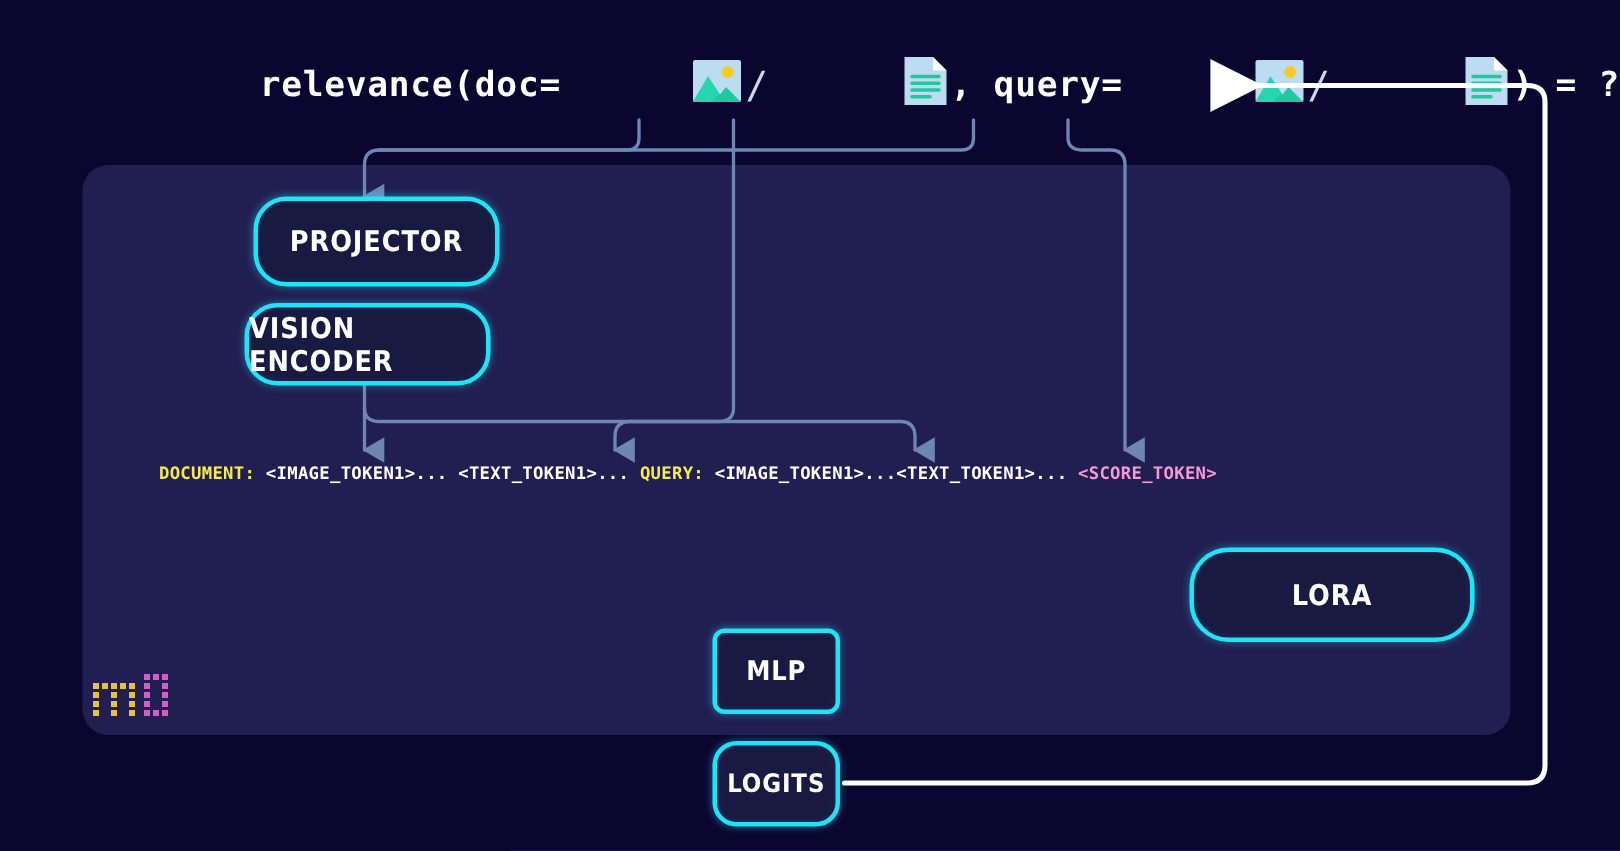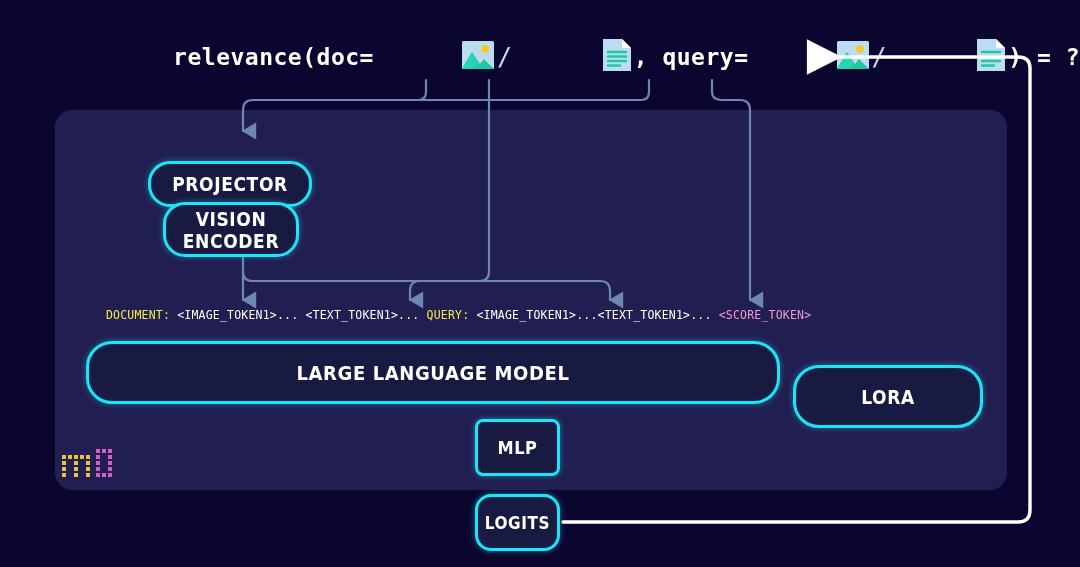--- a/index.html
+++ b/index.html
@@ -37,32 +37,32 @@
     border-radius:22px;
     display:flex;align-items:center;justify-content:center;
     color:#ffffff;
     font-family:"DejaVu Sans Condensed","Liberation Sans",sans-serif;
     font-weight:bold;
     letter-spacing:0.6px;
     box-shadow:0 0 6px rgba(31,227,247,.45), inset 0 0 4px rgba(31,227,247,.12);
     text-transform:uppercase;
     box-sizing:border-box;
   }
-  #box-projector{left:148px;top:131px;width:164px;height:46px;font-size:19px;margin-top:30px;}
-  #box-vision  {left:163px;top:202px;width:136px;height:55px;font-size:19px;text-align:center;}
+  #box-projector{left:169px;top:131px;width:164px;height:60px;font-size:19px;}
+  #box-vision  {left:163px;top:202px;width:164px;height:55px;font-size:19px;}
   #box-llm     {left:86px; top:341px;width:694px;height:63px;font-size:20px;border-radius:26px;}
   #box-lora    {left:793px;top:341px;width:190px;height:63px;font-size:19px;border-radius:26px;margin-top:24px;}
   #box-mlp     {left:475px;top:419px;width:85px; height:57px;font-size:18px;border-radius:8px;}
   #box-logits  {left:475px;top:494px;width:85px; height:57px;font-size:17px;border-radius:16px;}
 
   
   #tokens{
     position:absolute;left:86px;top:307px;width:900px;height:16px;
     font-family:"DejaVu Sans Mono","Liberation Mono",monospace;
-    font-size:11.5px;font-weight:normal;letter-spacing:0.2px;
+    font-size:11.5px;font-weight:bold;letter-spacing:0.2px;
     white-space:pre;color:#ffffff;line-height:16px;padding-left:20px;
   }
   .t-label{color:#f4ec4a;}
   .t-plain{color:#ffffff;}
   .t-score{color:#f49ad6;}
 
   
   #logo{position:absolute;left:62px;top:447px;width:52px;height:32px;}
 
   svg.wires{position:absolute;left:0;top:0;width:1080px;height:567px;pointer-events:none;}
@@ -158,23 +158,20 @@
 
   <div class="nbox" id="box-projector">
     <span>PROJECTOR</span>
   </div>
   <div class="nbox" id="box-vision">
     <span>VISION ENCODER</span>
   </div>
 
   <div id="tokens"><span class="t-label">DOCUMENT:</span><span class="t-plain"> &lt;IMAGE_TOKEN1&gt;... </span><span class="t-plain">&lt;TEXT_TOKEN1&gt;... </span><span class="t-label">QUERY:</span><span class="t-plain"> &lt;IMAGE_TOKEN1&gt;...</span><span class="t-plain">&lt;TEXT_TOKEN1&gt;... </span><span class="t-score">&lt;SCORE_TOKEN&gt;</span></div>
 
-  <div class="nbox" id="box-llm">
-    <span>LARGE LANGUAGE MODEL</span>
-  </div>
   <div class="nbox" id="box-lora">
     <span>LORA</span>
   </div>
   <div class="nbox" id="box-mlp">
     <span>MLP</span>
   </div>
   <div class="nbox" id="box-logits">
     <span>LOGITS</span>
   </div>
 

